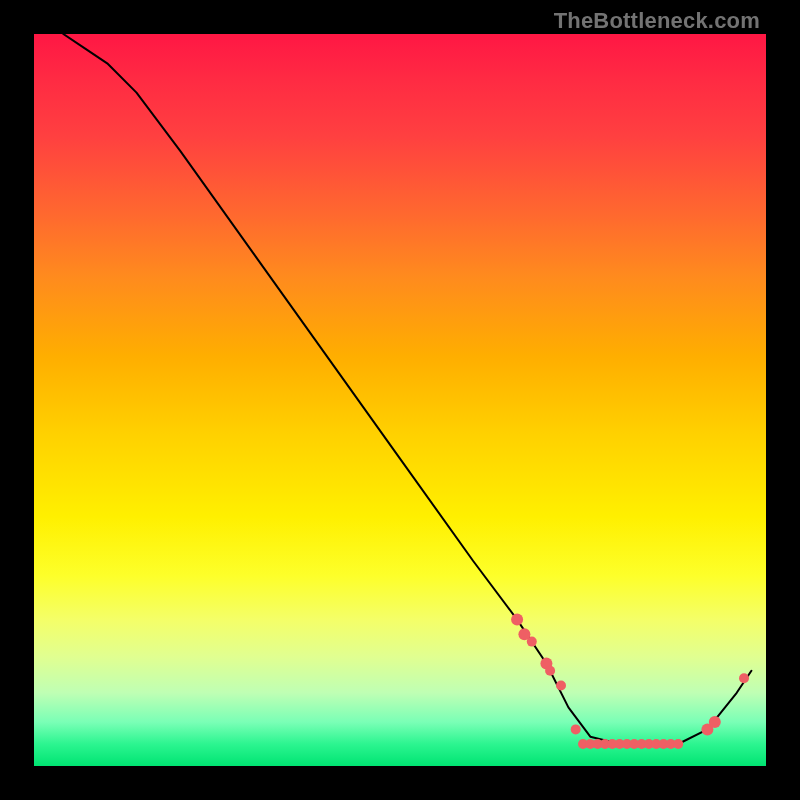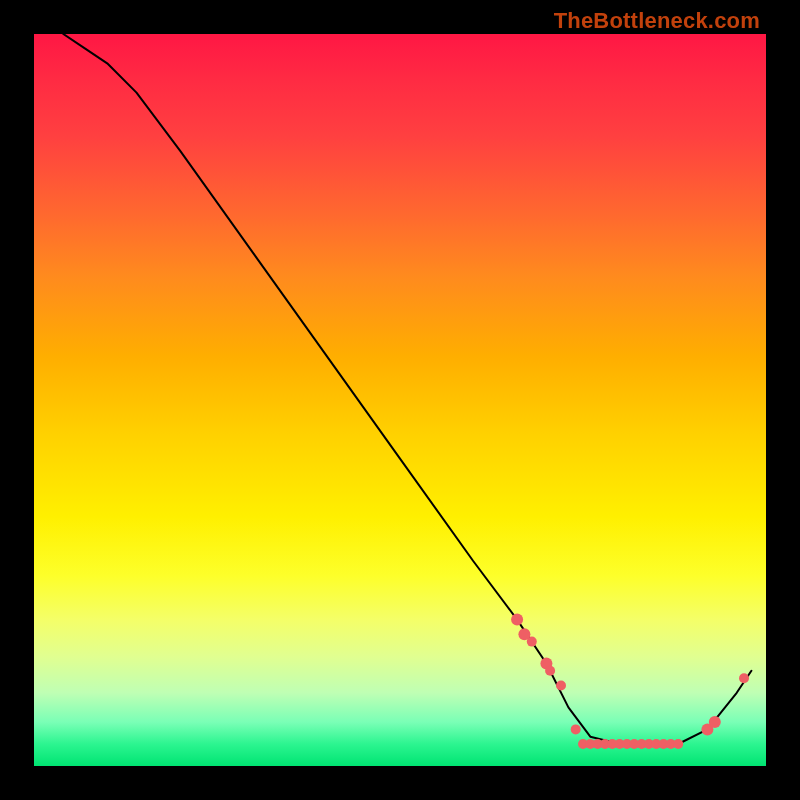--- a/index.html
+++ b/index.html
@@ -50,21 +50,21 @@
     inset: 0;
     width: 100%;
     height: 100%;
   }
   .watermark {
     position: absolute;
     top: 8px;
     right: 40px;
     font-size: 22px;
     font-weight: 600;
-    color: #c2410c;
+    color: #737373;
     letter-spacing: 0.2px;
   }
 </style>
 </head>
 <body>
 
 <div class="stage">
   <div class="watermark">TheBottleneck.com</div>
   <div class="plot-area">
     <div class="gradient-bg"></div>

